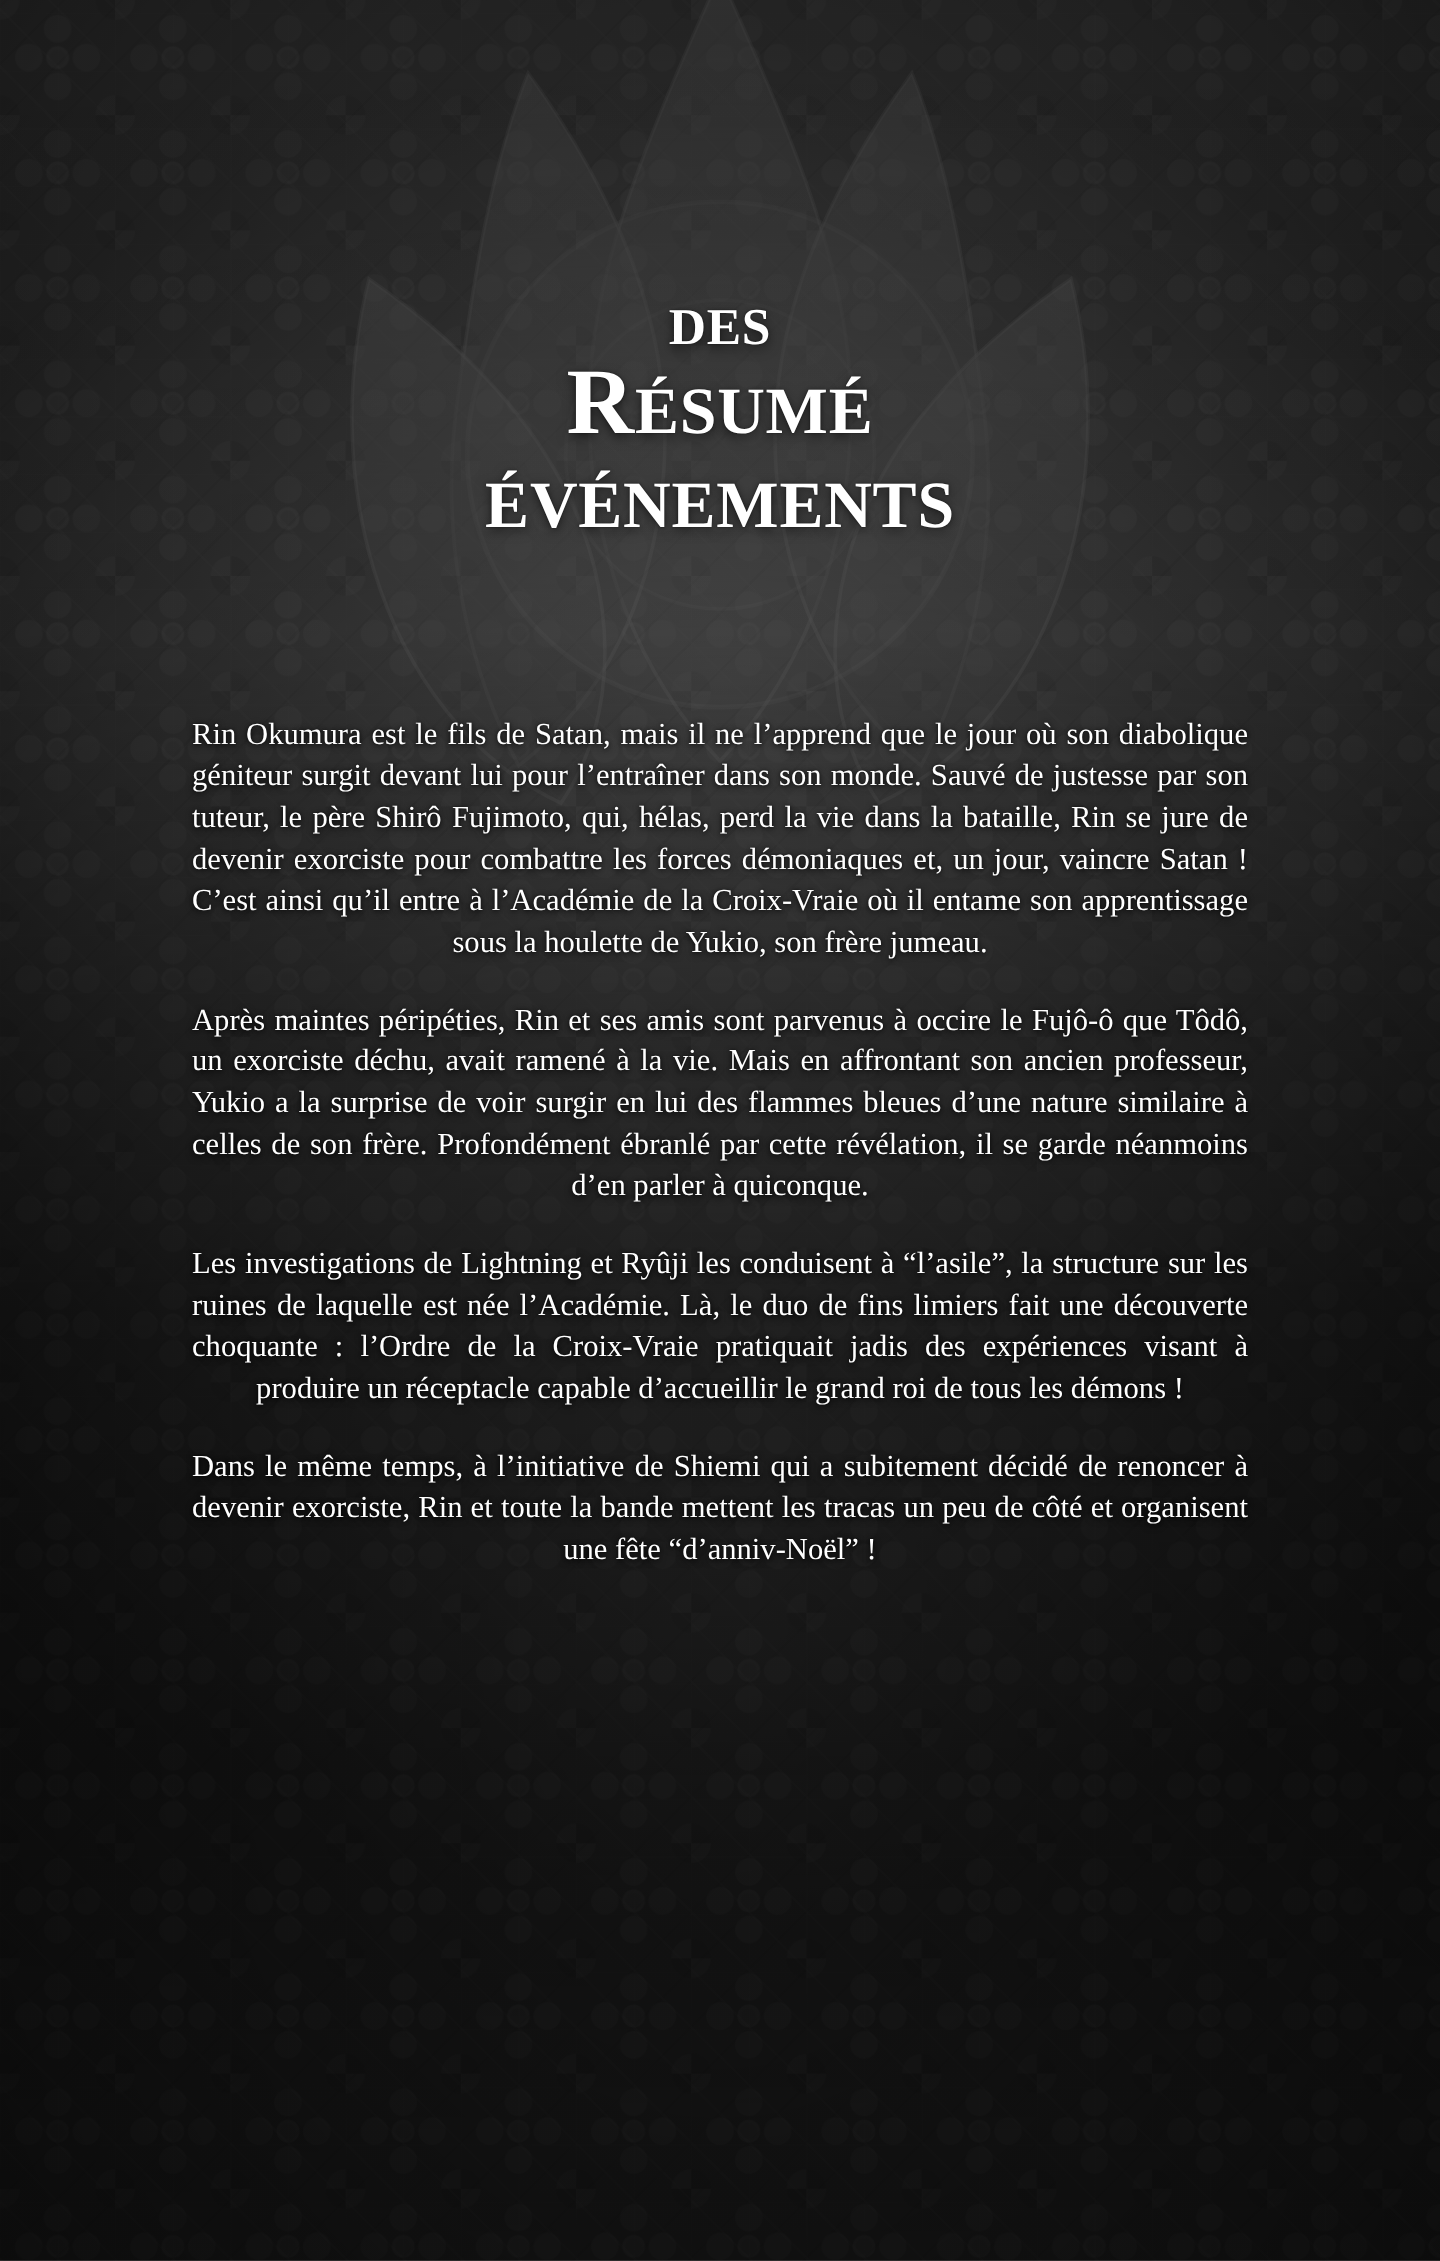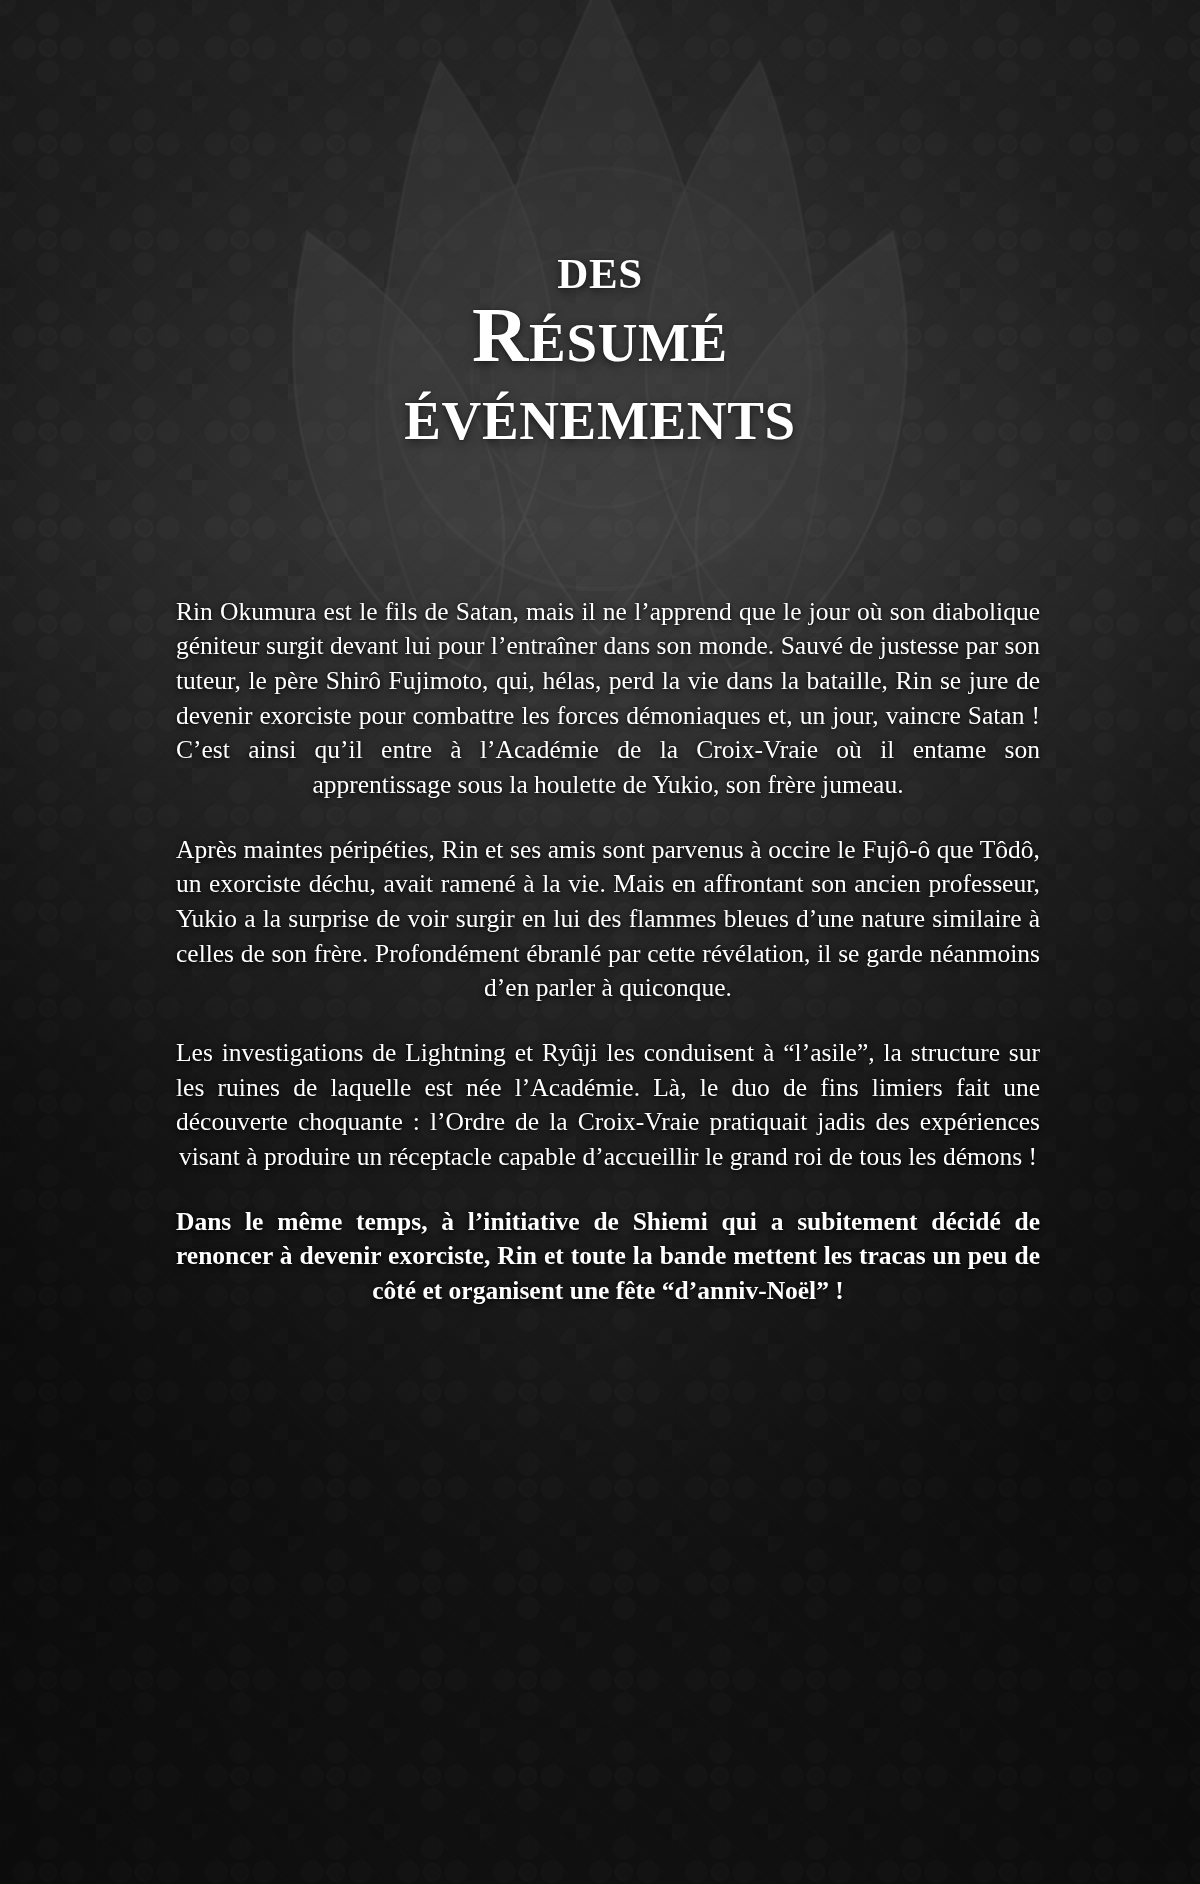--- a/index.html
+++ b/index.html
@@ -108,22 +108,22 @@
 
   .body-block {
     width: 880px;
     margin-top: 122px;
     text-align: justify;
     text-align-last: center;
     font-size: 25.5px;
     line-height: 1.36;
     text-shadow: 0 2px 6px rgba(0,0,0,.75), 0 0 3px rgba(0,0,0,.6);
   }
-  .body-block p { margin: 0 0 30px 16px; }
-  .body-block p:last-child { margin-bottom: 0; font-weight: bold; }
+  .body-block p { margin: 0 0 30px 0; }
+  .body-block p:last-child { margin-bottom: 0; }
 </style>
 </head>
 <body>
 
 <div class="page">
 
   <div class="bg-base"></div>
   <div class="bg-tiles"></div>
   <div class="bg-grid"></div>
   <div class="bg-quatrefoil"></div>

